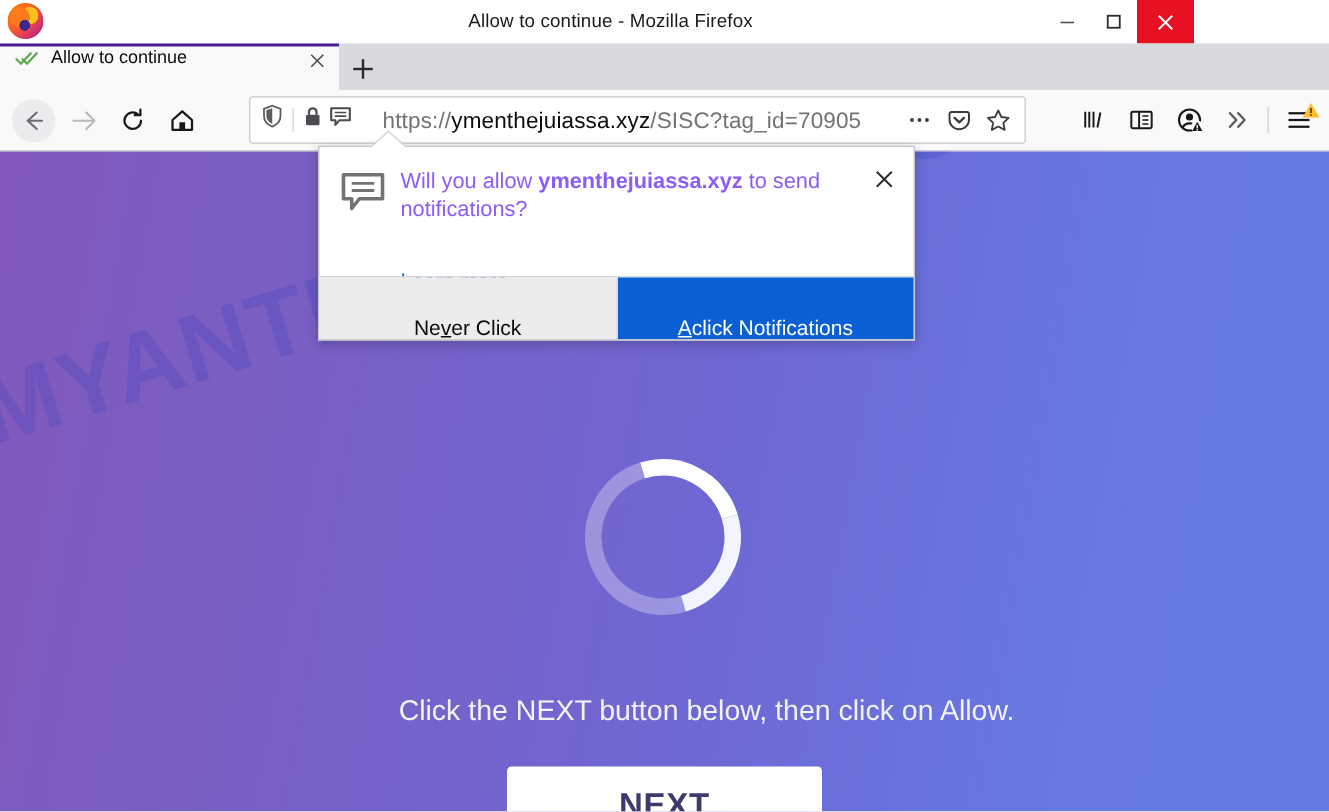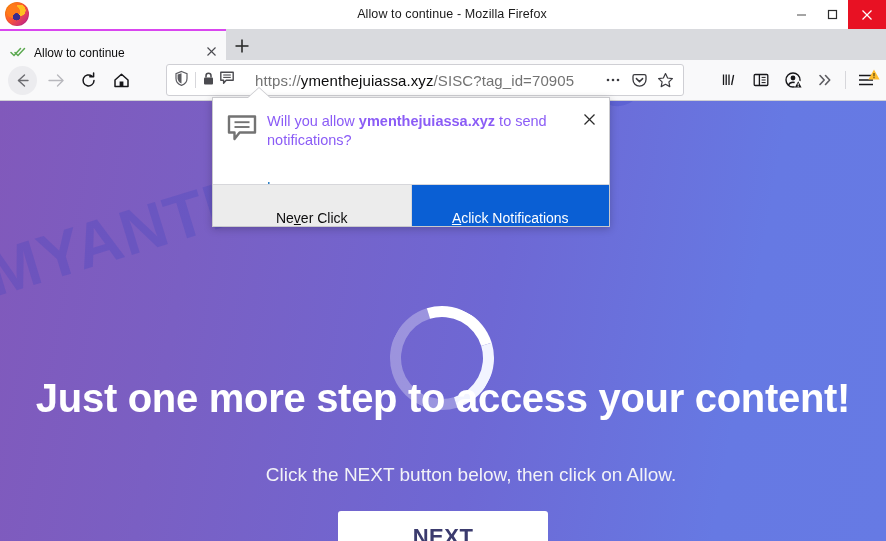--- a/index.html
+++ b/index.html
@@ -6,21 +6,21 @@
   html, body {
     width: 886px; height: 541px;
     overflow: hidden;
     font-family: "Liberation Sans", sans-serif;
     background: #fff;
   }
   #app { position: relative; width: 886px; height: 541px; overflow: hidden; }
 
   
   .titlebar {
-    position: absolute; top: 0; left: 0; width: 886px; height: 29px;
+    position: absolute; top: 0; left: 0; width: 796px; height: 29px;
     background: #ffffff;
     display: flex; align-items: center; padding-left: 18px;
   }
   .ff-logo {
     position: absolute; left: 5px; top: 2px; width: 24px; height: 24px;
     border-radius: 50%;
     background:
       radial-gradient(circle at 48% 62%, #3b2a8c 0 18%, rgba(59,42,140,0) 19%),
       radial-gradient(circle at 35% 40%, #ff7a1a 0 30%, rgba(255,122,26,0) 31%),
       radial-gradient(circle at 62% 35%, #ffc01f 0 26%, rgba(255,192,31,0) 27%),
@@ -36,22 +36,22 @@
   .wc-close { width: 38px; background: #e81123; }
   .wc svg { display: block; }
 
   
   .tabstrip {
     position: absolute; top: 29px; left: 0; width: 886px; height: 31px;
     background: #d9dade;
   }
   .tab {
     position: absolute; left: 0; top: 0; width: 226px; height: 31px;
-    background: #f9f9fa; border-top: 2px solid #d946ef;
-    display: flex; align-items: flex-end; padding: 0 6px 0 10px;
+    background: #f9f9fa; border-top: 2px solid #4c1d95;
+    display: flex; align-items: flex-start; padding: 0 6px 0 10px;
   }
   .tab-fav { width: 16px; height: 16px; flex: 0 0 16px; position: relative; }
   .tab-label {
     flex: 1; font-size: 12px; color: #0c0c0d; margin-left: 8px;
     white-space: nowrap; overflow: hidden; text-overflow: ellipsis;
   }
   .tab-close { width: 18px; height: 18px; display: flex; align-items: center; justify-content: center; }
   .newtab {
     position: absolute; left: 230px; top: 5px; width: 24px; height: 24px;
     display: flex; align-items: center; justify-content: center;
@@ -343,21 +343,20 @@
             <rect x="5.5" y="4" width="1" height="3.4" fill="#3a2f00"></rect>
             <rect x="5.5" y="8.1" width="1" height="1.1" fill="#3a2f00"></rect>
           </svg>
       </span>
     </div>
   </div>
 
   <div class="page">
     <div class="watermark">MYANTISOFTWARE.COM</div>
     <div class="spinner"></div>
-    <div class="headline">Just one more step to access your content!</div>
     <div class="subline">Click the NEXT button below, then click on Allow.</div>
     <div class="nextbtn">NEXT</div>
   </div>
 
   <div class="dh-arrow"></div>
   <div class="doorhanger">
     <div class="dh-body">
       <div class="dh-icon">
         <svg width="30" height="28" viewBox="0 0 30 28">
             <path d="M2 2.5 H28 V18.5 H12.6 L7.5 25 V18.5 H2 Z" fill="none" stroke="#737373" stroke-width="2.4" stroke-linejoin="round"></path>

